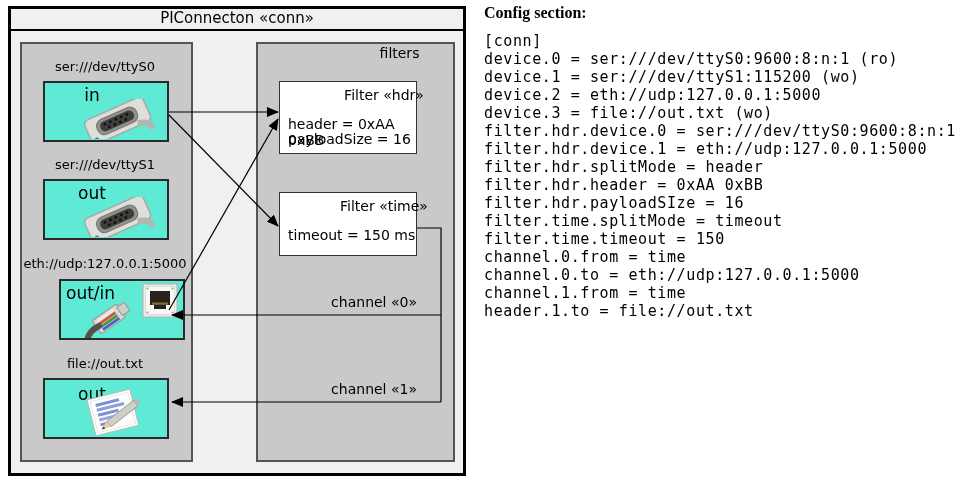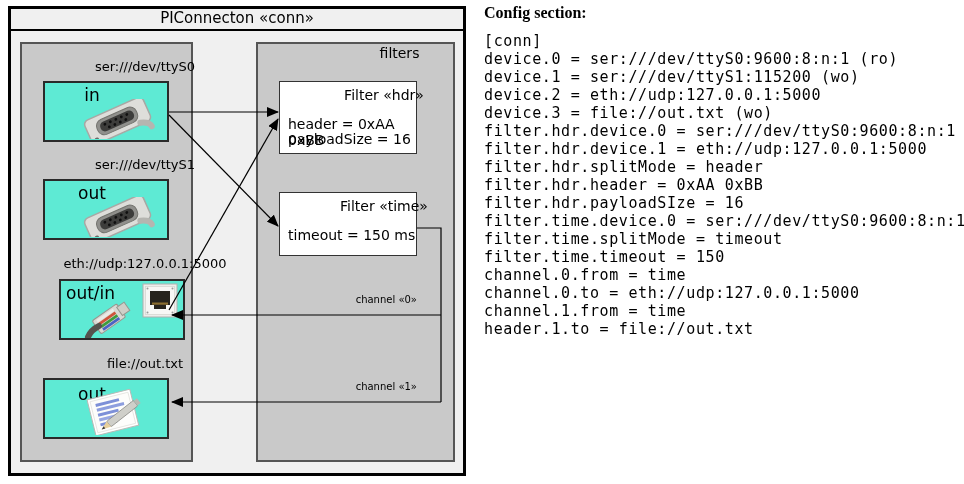--- a/index.html
+++ b/index.html
@@ -11,32 +11,32 @@
   #outer-box{left:8px;top:6px;width:458px;height:470px;border:3px solid #000;
              background:#f0f0f0;box-sizing:border-box;}
   #diagram-title{left:8px;top:9px;width:458px;text-align:center;font-size:15px;}
   #title-separator{left:11px;top:29px;width:452px;height:2px;background:#000;}
 
   .panel{background:#c9c9c9;border:2px solid #555;box-sizing:border-box;}
   #devices-panel{left:20px;top:42px;width:173px;height:420px;}
   #filters-panel{left:256px;top:42px;width:199px;height:420px;}
   #filters-label{left:256px;top:45px;width:199px;text-align:center;font-size:14px;padding-left:44px;}
 
-  .uri-label{left:20px;width:170px;text-align:center;font-size:13px;padding-left:40px;}
+  .uri-label{left:20px;width:170px;text-align:center;font-size:13px;}
   .device-box{left:43px;width:126px;height:61px;background:#5eead4;border:2px solid #2a2a2a;
               box-sizing:border-box;position:absolute;}
   .dir-label{position:absolute;font-size:17px;line-height:17px;}
   .dir-center{left:12px;width:70px;text-align:center;top:4px;}
 
   .filter-box{left:279px;width:138px;background:#fff;border:1.5px solid #333;
               box-sizing:border-box;position:absolute;}
   .filter-title{position:absolute;left:0;width:100%;text-align:center;top:5px;font-size:14px;padding-left:36px;}
   .filter-prop{position:absolute;left:8px;font-size:14px;}
 
-  .channel-label{left:279px;width:138px;text-align:right;font-size:10px;}
+  .channel-label{left:279px;width:138px;text-align:right;font-size:14px;}
 
   #arrows{left:0;top:0;width:964px;height:484px;pointer-events:none;}
 
   
   #config-section{left:484px;top:4px;width:478px;}
   #config-heading{font-family:Liberation Serif, serif;font-weight:bold;font-size:16px;
                   line-height:18px;margin-bottom:10px;}
   .config-line{font-family:"DejaVu Sans Mono",monospace;font-size:15px;line-height:18px;
                letter-spacing:0.6px;white-space:pre;}
   svg{display:block;}
@@ -186,21 +186,20 @@
     <div class="config-line">[conn]</div>
     <div class="config-line">device.0 = ser:///dev/ttyS0:9600:8:n:1 (ro)</div>
     <div class="config-line">device.1 = ser:///dev/ttyS1:115200 (wo)</div>
     <div class="config-line">device.2 = eth://udp:127.0.0.1:5000</div>
     <div class="config-line">device.3 = file://out.txt (wo)</div>
     <div class="config-line">filter.hdr.device.0 = ser:///dev/ttyS0:9600:8:n:1</div>
     <div class="config-line">filter.hdr.device.1 = eth://udp:127.0.0.1:5000</div>
     <div class="config-line">filter.hdr.splitMode = header</div>
     <div class="config-line">filter.hdr.header = 0xAA 0xBB</div>
     <div class="config-line">filter.hdr.payloadSIze = 16</div>
-    <div class="config-line">filter.time.device.0 = ser:///dev/ttyS0:9600:8:n:1</div>
     <div class="config-line">filter.time.splitMode = timeout</div>
     <div class="config-line">filter.time.timeout = 150</div>
     <div class="config-line">channel.0.from = time</div>
     <div class="config-line">channel.0.to = eth://udp:127.0.0.1:5000</div>
     <div class="config-line">channel.1.from = time</div>
     <div class="config-line">header.1.to = file://out.txt</div>
   </div>
 
 </div>
 

